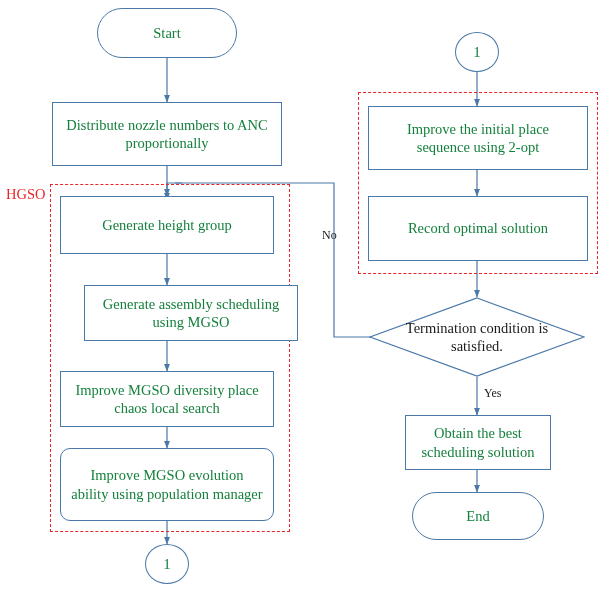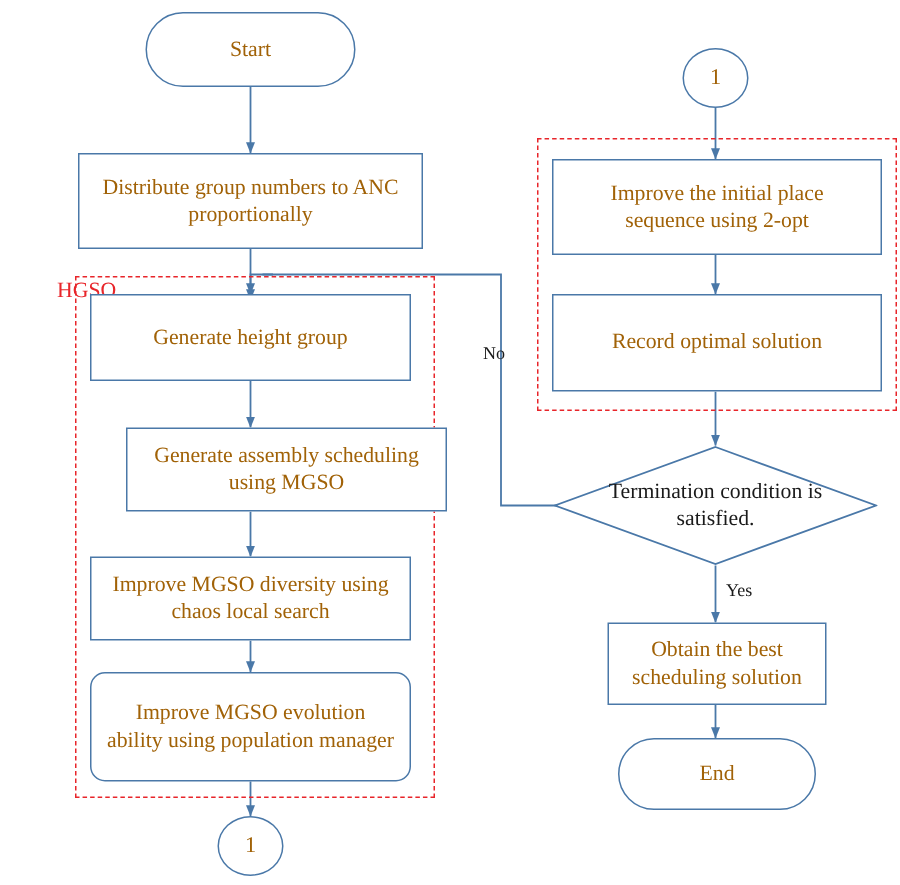--- a/index.html
+++ b/index.html
@@ -17,21 +17,21 @@
     overflow: hidden;
     background: #ffffff;
   }
   .node {
     position: absolute;
     box-sizing: border-box;
     display: flex;
     align-items: center;
     justify-content: center;
     text-align: center;
-    color: #a16207;
+    color: #15803d;
     font-size: 14.5px;
     line-height: 1.25;
     background: #ffffff;
     border: 1px solid #4a78a8;
   }
   .terminator {
     border-radius: 26px;
   }
   .rect {
     border-radius: 0;
@@ -125,31 +125,31 @@
       <line x1="477" y1="470" x2="477" y2="492"></line>
 
       <path d="M409,337 L334,337 L334,183 L175,183" marker-end="none"></path>
       <path d="M182,183 L167,183 L167,196"></path>
     </g>
   </svg>
 
   <div class="dashed-box" style="left:50px; top:184px; width:240px; height:348px;"></div>
   <div class="dashed-box" style="left:358px; top:92px; width:240px; height:182px;"></div>
 
-  <div class="group-label" style="left:6px; top:186px;margin-left:32px;">HGSO</div>
+  <div class="group-label" style="left:6px; top:186px;">HGSO</div>
 
   <div class="node terminator" style="left:97px; top:8px; width:140px; height:50px;">Start</div>
 
-  <div class="node rect" style="left:52px; top:102px; width:230px; height:64px; padding:0 10px;">Distribute group numbers to ANC proportionally</div>
+  <div class="node rect" style="left:52px; top:102px; width:230px; height:64px; padding:0 10px;">Distribute nozzle numbers to ANC proportionally</div>
 
   <div class="node rect" style="left:60px; top:196px; width:214px; height:58px; padding:0 10px;">Generate height group</div>
 
   <div class="node rect" style="left:60px; top:285px; width:214px; height:56px; padding:0 10px;margin-left:24px;">Generate assembly scheduling using MGSO</div>
 
-  <div class="node rect" style="left:60px; top:371px; width:214px; height:56px; padding:0 10px;">Improve MGSO diversity using chaos local search</div>
+  <div class="node rect" style="left:60px; top:371px; width:214px; height:56px; padding:0 10px;">Improve MGSO diversity place chaos local search</div>
 
   <div class="node rect" style="left:60px; top:448px; width:214px; height:73px; padding:0 10px;border-radius:10px;">Improve MGSO evolution ability using population manager</div>
 
   <div class="node connector" style="left:145px; top:544px; width:44px; height:40px;">1</div>
 
   <div class="node connector" style="left:455px; top:32px; width:44px; height:40px;">1</div>
 
   <div class="node rect" style="left:368px; top:106px; width:220px; height:64px; padding:0 16px;">Improve the initial place sequence using 2-opt</div>
 
   <div class="node rect" style="left:368px; top:196px; width:220px; height:65px; padding:0 10px;text-align:center;">Record optimal solution</div>

